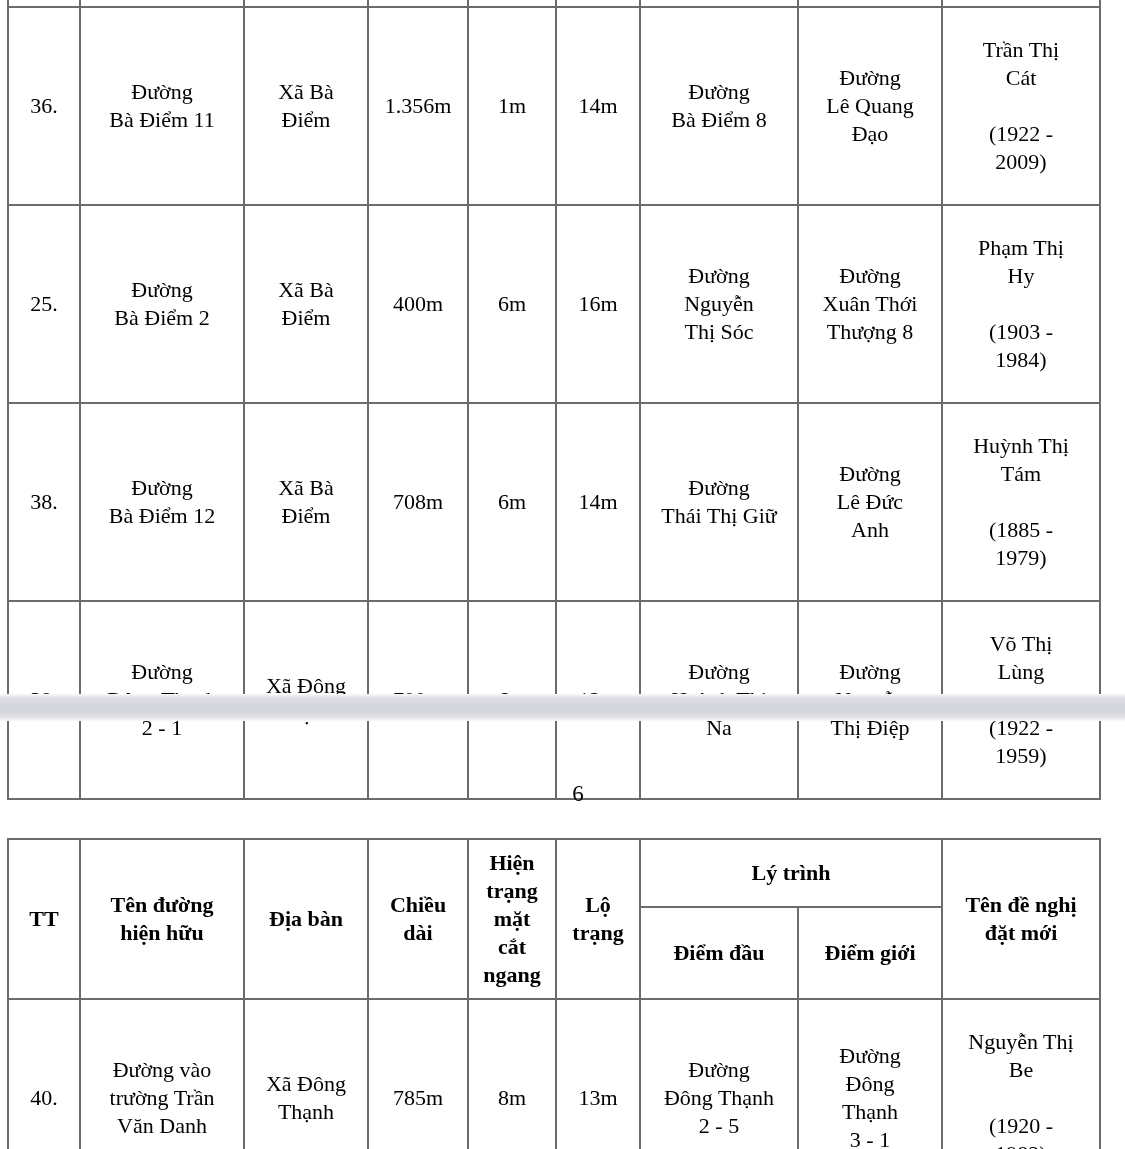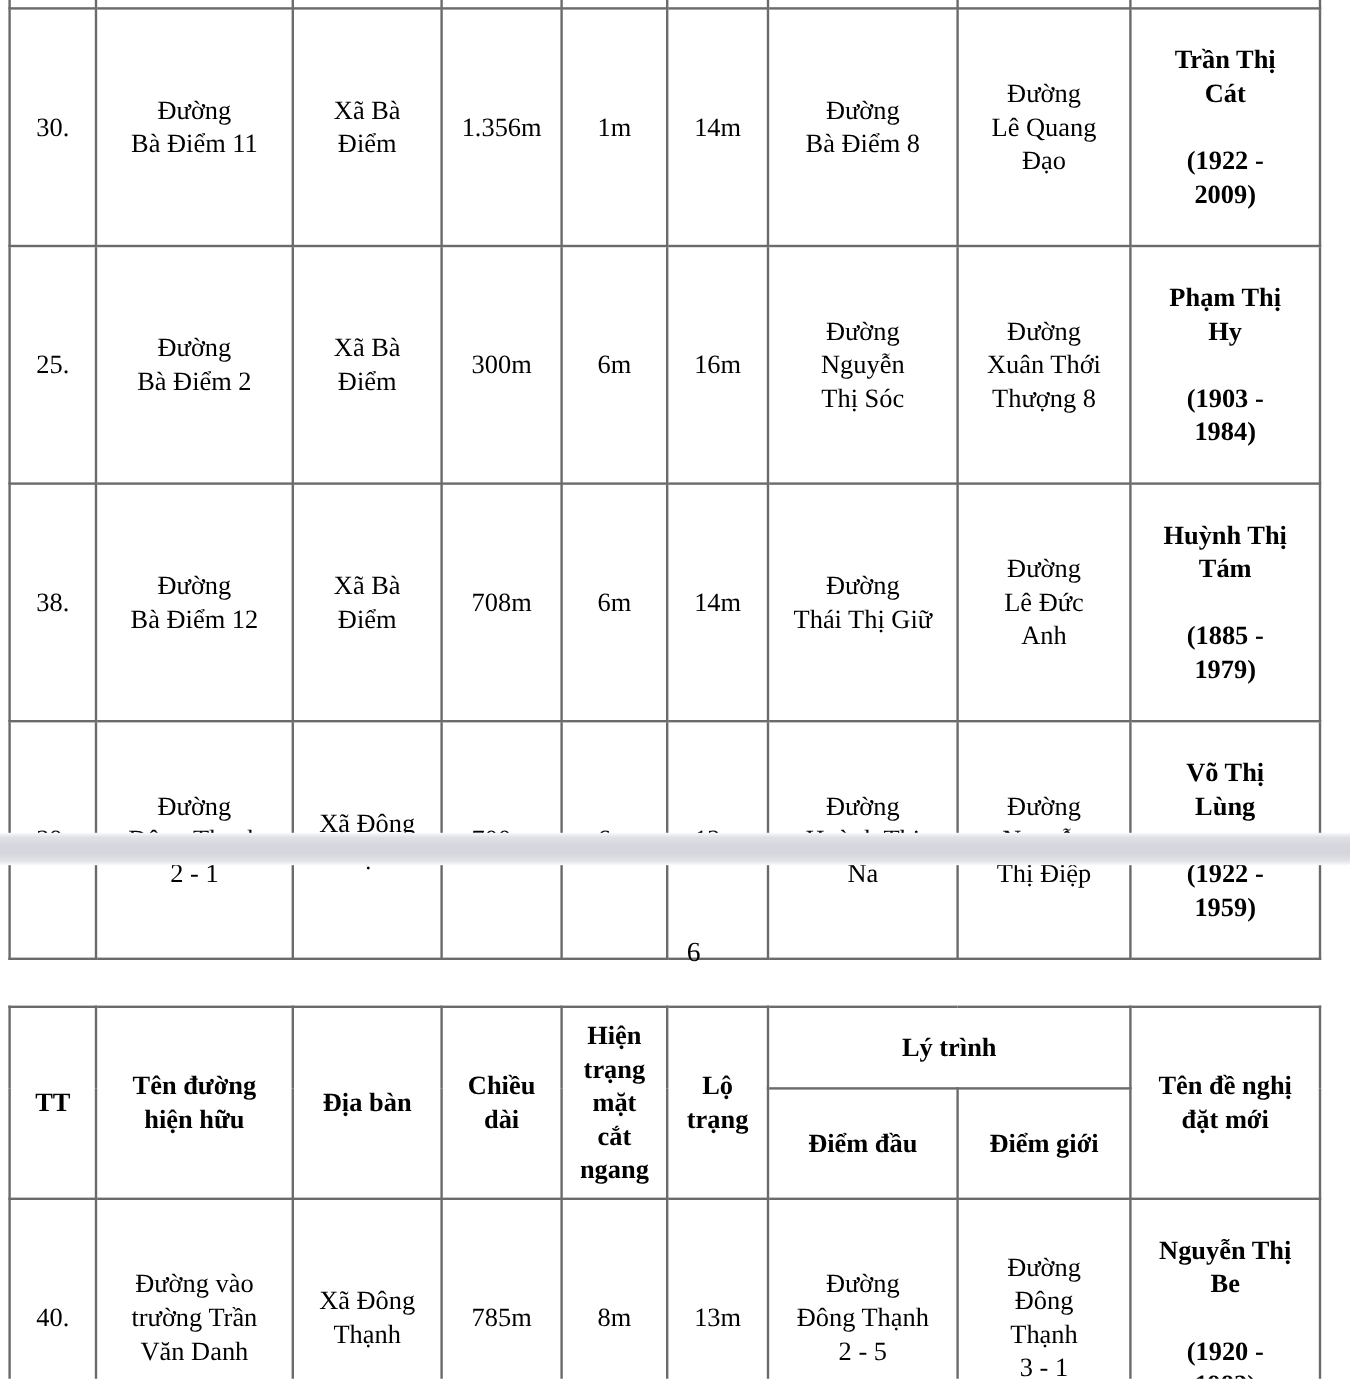--- a/index.html
+++ b/index.html
@@ -66,22 +66,22 @@
     font-size: 23px;
     line-height: 30px;
   }
 
   
   .t2-pos { position: absolute; top: 838px; left: 7px; }
   tr.h1 { height: 68px; }
   tr.h2 { height: 92px; }
   tr.r40 { height: 134px; }
 
-  .pname { font-weight: bold; }
-  .pyears { font-weight: bold; }
+  .pname { font-weight: normal; }
+  .pyears { font-weight: normal; }
 </style>
 </head>
 <body>
 
 <div class="stage">
 
   <div class="t1-pos">
     <table class="roads t1">
       <colgroup>
         <col style="width:72px">
@@ -100,21 +100,21 @@
             <td></td>
             <td></td>
             <td></td>
             <td></td>
             <td></td>
             <td></td>
             <td></td>
             <td></td>
       </tr>
       <tr class="r36">
-        <td>30.</td>
+        <td>36.</td>
         <td>Đường
 Bà Điểm 11</td>
         <td>Xã Bà
 Điểm</td>
         <td>1.356m</td>
         <td>1m</td>
         <td>14m</td>
         <td>Đường
 Bà Điểm 8</td>
         <td>Đường
@@ -126,21 +126,21 @@
           <div class="pyears">(1922 -
 2009)</div>
         </td>
       </tr>
       <tr class="r37">
         <td>25.</td>
         <td>Đường
 Bà Điểm 2</td>
         <td>Xã Bà
 Điểm</td>
-        <td>300m</td>
+        <td>400m</td>
         <td>6m</td>
         <td>16m</td>
         <td>Đường
 Nguyễn
 Thị Sóc</td>
         <td>Đường
 Xuân Thới
 Thượng 8</td>
         <td>
           <div class="pname">Phạm Thị

